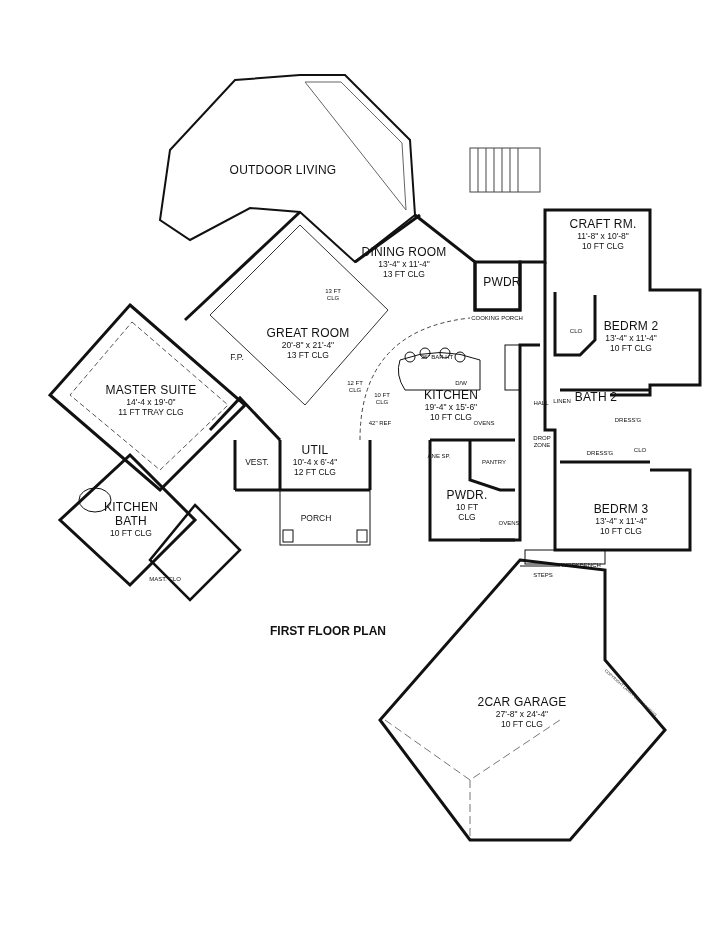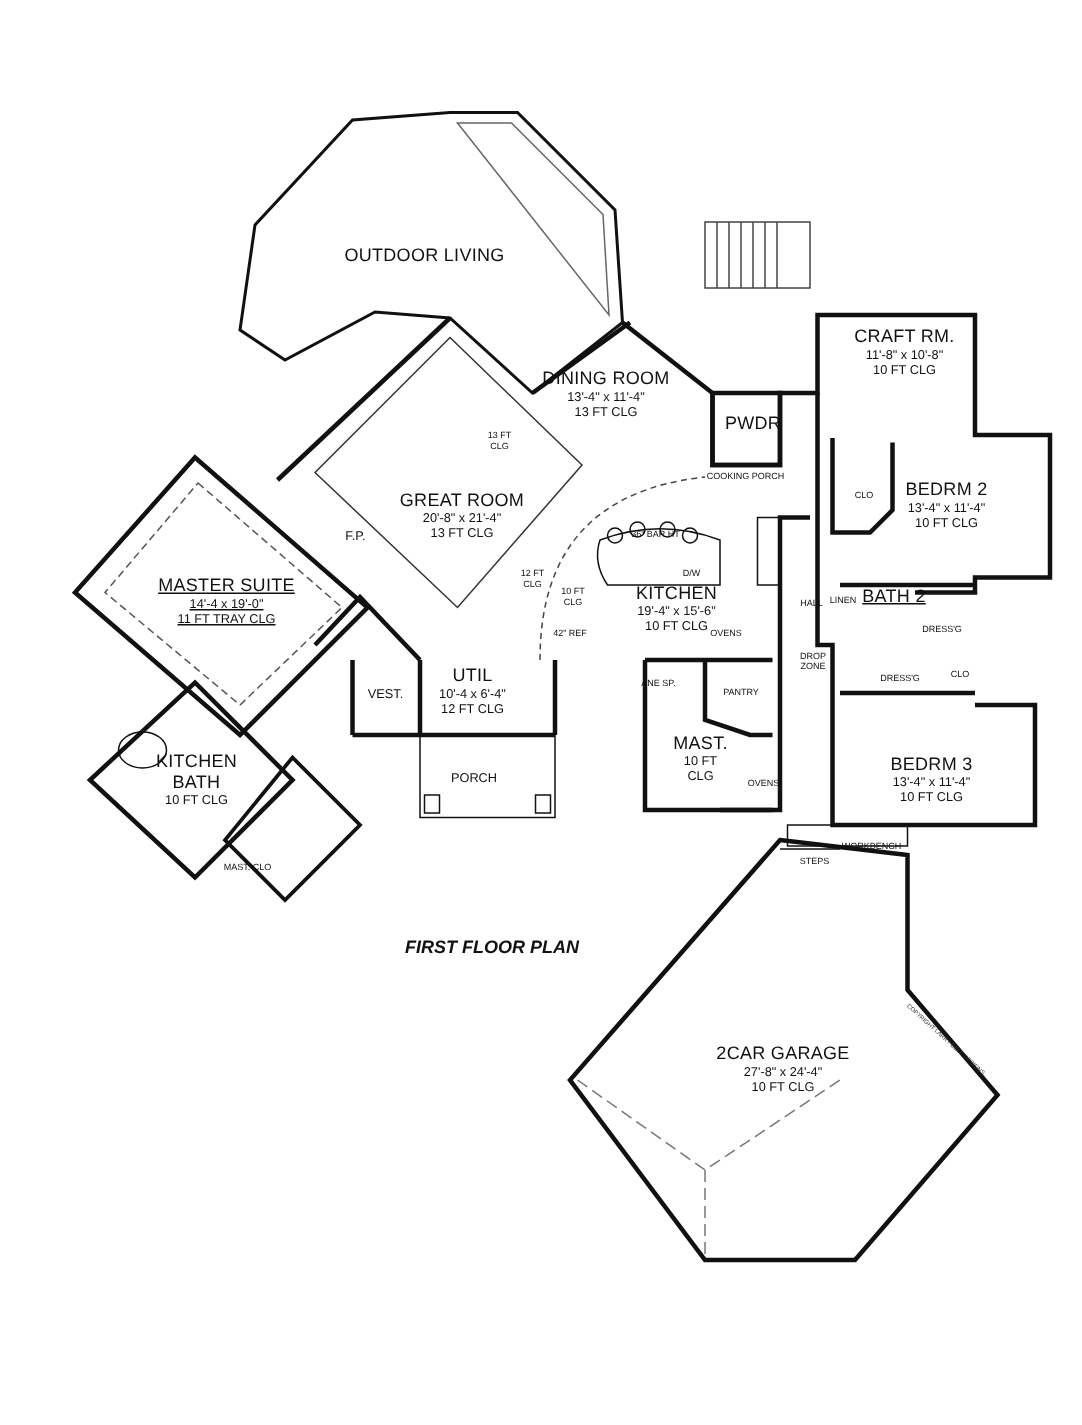--- a/index.html
+++ b/index.html
@@ -103,43 +103,43 @@
 <div class="lbl" style="left:631px; top:300px;margin-top:20px;">
   <div class="n">BEDRM 2</div>
   <div class="d">13'-4" x 11'-4"</div>
   <div class="d">10 FT CLG</div>
 </div>
 <div class="lbl" style="left:308px; top:327px;">
   <div class="n">GREAT ROOM</div>
   <div class="d">20'-8" x 21'-4"</div>
   <div class="d">13 FT CLG</div>
 </div>
-<div class="lbl" style="left:151px; top:384px;text-decoration:underline;">
+<div class="lbl" style="left:151px; top:384px;">
   <div class="n">MASTER SUITE</div>
   <div class="d">14'-4 x 19'-0"</div>
   <div class="d">11 FT TRAY CLG</div>
 </div>
 <div class="lbl" style="left:451px; top:389px;">
   <div class="n">KITCHEN</div>
   <div class="d">19'-4" x 15'-6"</div>
   <div class="d">10 FT CLG</div>
 </div>
-<div class="lbl" style="left:596px; top:391px;text-decoration:underline;">
+<div class="lbl" style="left:596px; top:391px;">
   <div class="n">BATH 2</div>
 </div>
 <div class="lbl" style="left:315px; top:444px;">
   <div class="n">UTIL</div>
   <div class="d">10'-4 x 6'-4"</div>
   <div class="d">12 FT CLG</div>
 </div>
 <div class="lbl" style="left:257px; top:458px;">
   <div class="d">VEST.</div>
 </div>
 <div class="lbl" style="left:467px; top:489px;">
-  <div class="n">MAST.</div>
+  <div class="n">PWDR.</div>
   <div class="d">10 FT</div>
   <div class="d">CLG</div>
 </div>
 <div class="lbl" style="left:621px; top:503px;">
   <div class="n">BEDRM 3</div>
   <div class="d">13'-4" x 11'-4"</div>
   <div class="d">10 FT CLG</div>
 </div>
 <div class="lbl" style="left:131px; top:501px; width:60px; white-space:normal;">
   <div class="n">KITCHEN BATH</div>
@@ -173,13 +173,13 @@
   <div class="d">F.P.</div>
 </div>
 <div class="sm" style="left:165px; top:576px;">MAST. CLO</div>
 <div class="sm" style="left:581px; top:562px;">WORKBENCH</div>
 <div class="sm" style="left:543px; top:572px;">STEPS</div>
 <div class="sm" style="left:333px; top:288px; width:16px; white-space:normal;">13 FT CLG</div>
 <div class="sm" style="left:355px; top:380px; width:16px; white-space:normal;">12 FT CLG</div>
 <div class="sm" style="left:382px; top:392px; width:16px; white-space:normal;">10 FT CLG</div>
 <div class="copy" style="left:607px; top:668px;">COPYRIGHT LARRY BELK DESIGNS</div>
 
-<div class="title" style="left:328px; top:624px;font-style:italic;">FIRST FLOOR PLAN</div>
+<div class="title" style="left:328px; top:624px;">FIRST FLOOR PLAN</div>
 
 </body></html>

